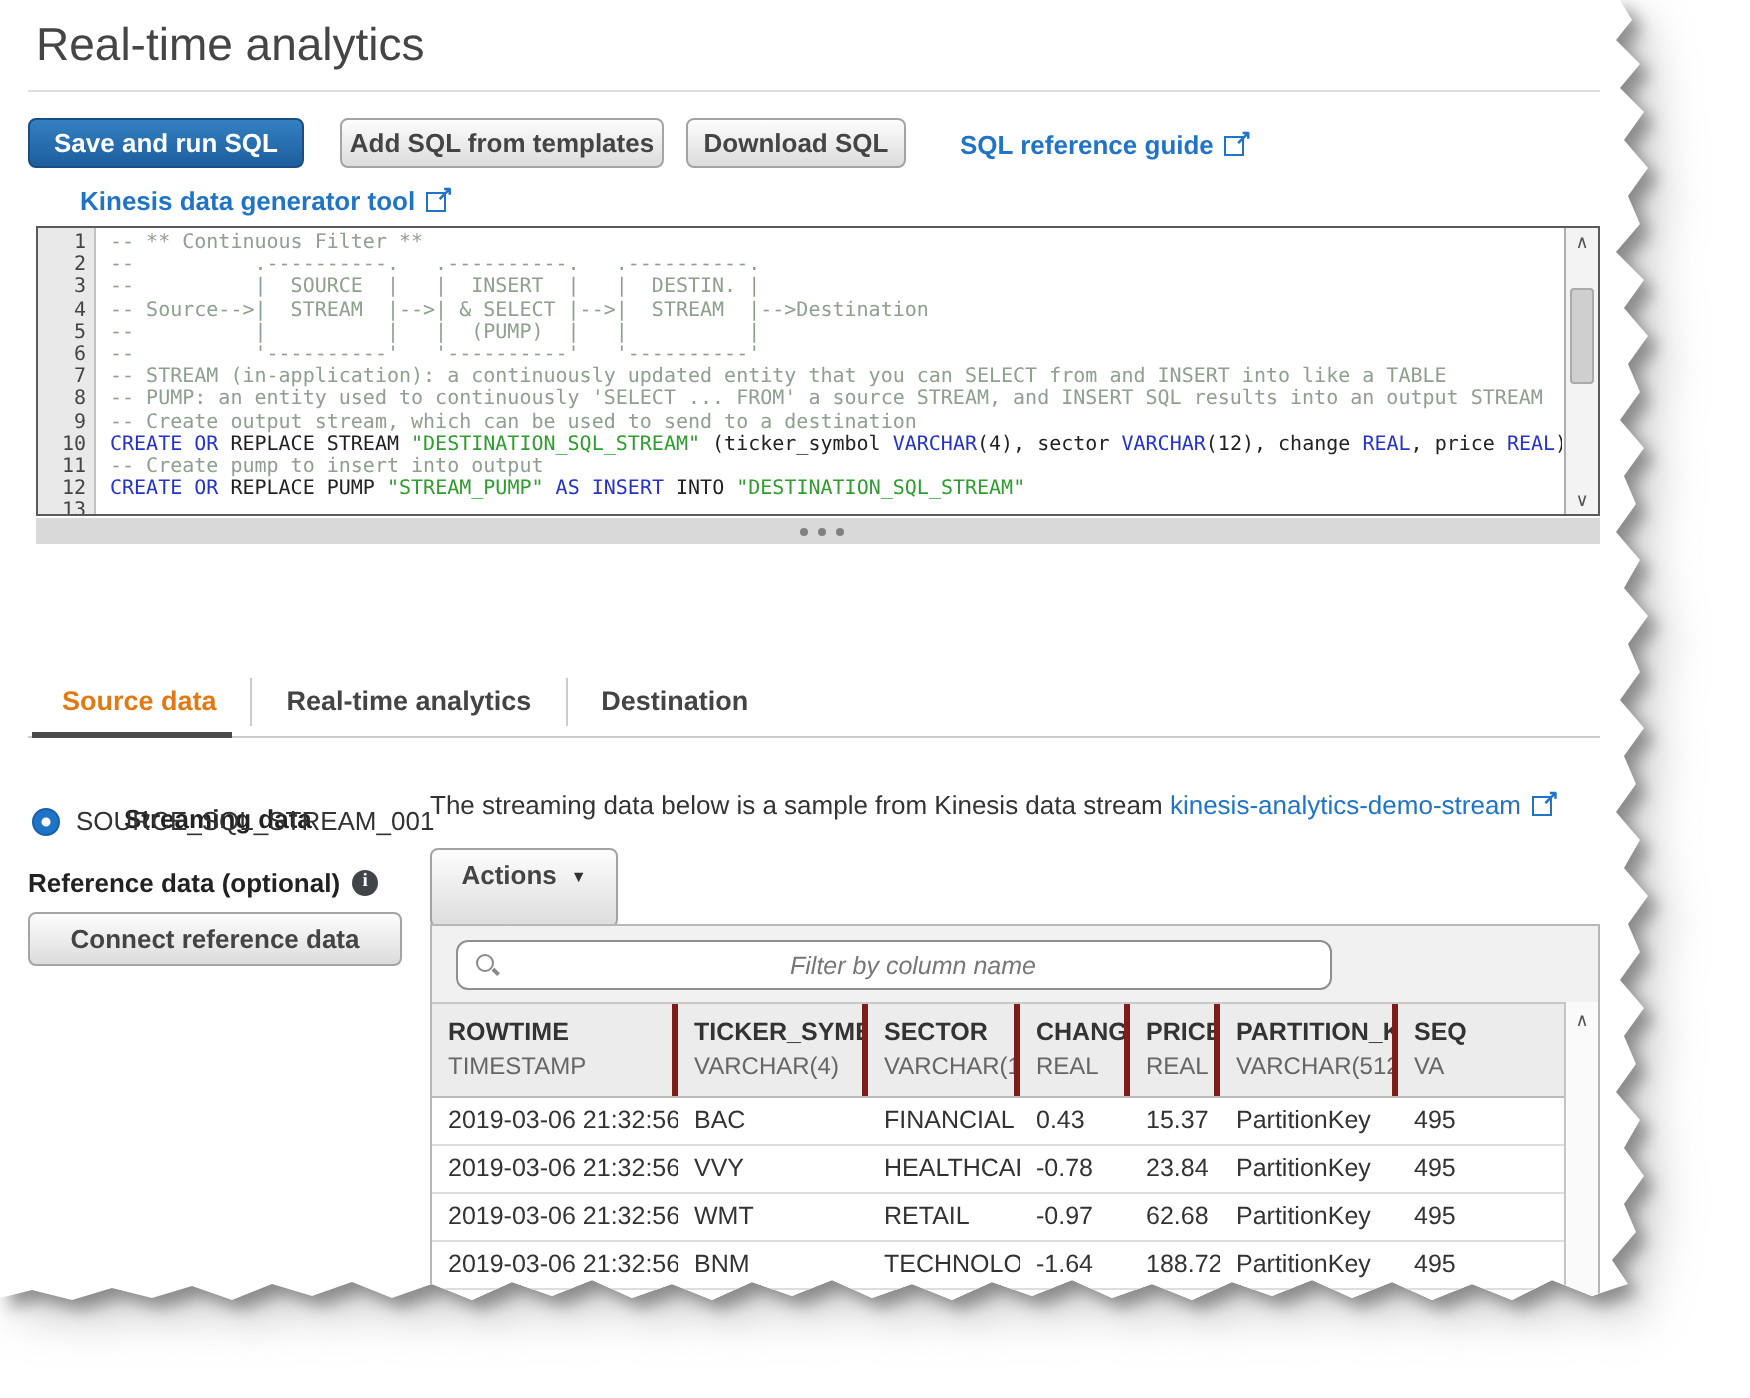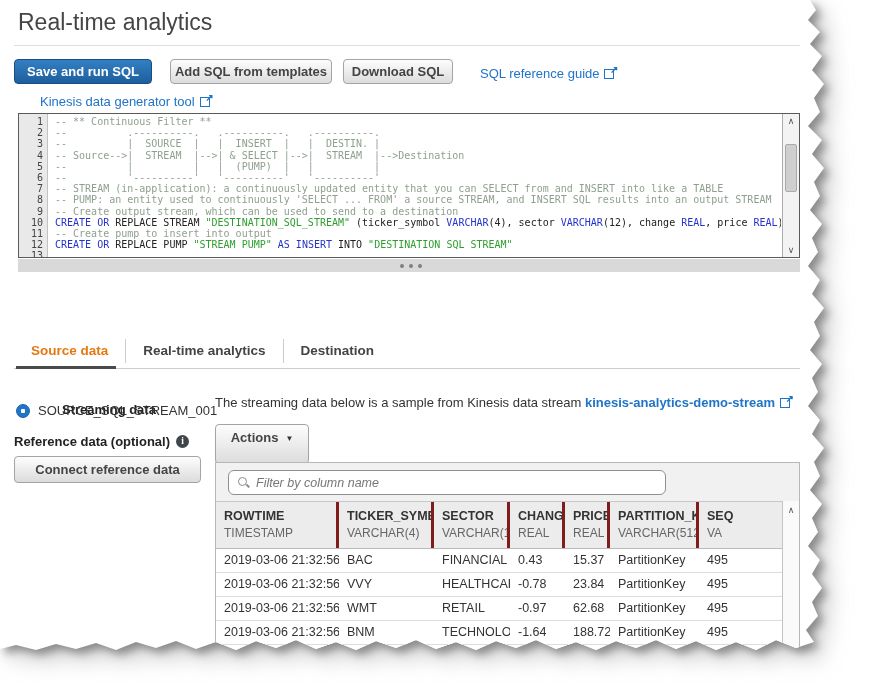--- a/index.html
+++ b/index.html
@@ -29,21 +29,21 @@
 
   .btn { height:25px; line-height:23px; font-size:13px; font-weight:bold; border-radius:4px;
          text-align:center; cursor:pointer; display:inline-block; }
   .btn-blue { background:linear-gradient(#3380c2,#1d5e9d); border:1px solid #174e84; color:#fff; }
   .btn-gray { background:linear-gradient(#fdfdfd,#dcdcdc); border:1px solid #a4a4a4; color:#444; }
 
   .save-btn { left:14px; top:59px; width:138px; }
   .add-btn { left:170px; top:59px; width:162px; }
   .dl-btn { left:343px; top:59px; width:110px; }
 
-  .lnk { color:#2074c8; font-weight:normal; font-size:13px; text-decoration:none; cursor:pointer; }
+  .lnk { color:#2074c8; font-weight:bold; font-size:13px; text-decoration:none; cursor:pointer; }
   .sqlref { left:480px; top:64px; }
   .kgen { left:40px; top:92px; }
   .ext { position:relative; display:inline-block; width:12px; height:11px; margin-left:5px; vertical-align:-1px; }
   .ext::before { content:""; position:absolute; left:0; bottom:0; width:8px; height:8px; border:1.5px solid #2074c8; }
   .ext::after { content:"\2197"; position:absolute; right:-2px; top:-4px; font-size:10px; font-weight:bold; color:#2074c8; }
 
   
   .editor { left:18px; top:113px; width:782px; height:145px; border:1px solid #5a5a5a; background:#fff; overflow:hidden; }
   .gutter-bg { position:absolute; left:0; top:0; width:29px; height:100%; background:#e9e9e9; border-right:1px solid #c2c2c2; }
   .gutter { position:absolute; left:0; top:2px; width:29px; font-family:"DejaVu Sans Mono", monospace; font-size:10px; }
@@ -94,21 +94,21 @@
 
   
   .panel { left:215px; top:462px; width:585px; height:200px; border:1px solid #b7b7b7; background:#fff; }
   .filter-strip { position:absolute; left:0; top:0; width:100%; height:38px; background:#f1f1f1; }
   .filter-box { position:absolute; left:12px; top:7px; width:438px; height:25px; background:#fff; border:1px solid #8f8f8f;
                 border-radius:6px; display:flex; align-items:center; padding:0 8px; }
   .mag { position:relative; width:13px; height:13px; flex:0 0 13px; }
   .mag::before { content:""; position:absolute; left:1px; top:1px; width:7px; height:7px; border:1.5px solid #8a8a8a; border-radius:50%; }
   .mag::after { content:""; position:absolute; left:9px; top:9px; width:4px; height:1.6px; background:#8a8a8a; transform:rotate(45deg); }
   .filter-input { border:none; outline:none; flex:1; margin-left:6px; font-size:12.5px; font-style:italic; color:#a16207;
-                  font-family:"Liberation Sans", sans-serif; background:transparent; }
+                  font-family:"Liberation Sans", sans-serif; background:transparent;text-align:center; }
   .filter-input::placeholder { color:#777; font-style:italic; }
 
   .thead { position:absolute; left:0; top:38px; width:568px; height:48px; background:#ececec;
            border-top:1px solid #c8c8c8; border-bottom:1px solid #bbb; display:flex; overflow:hidden; }
   .th { padding:7px 4px 0 8px; border-right:3px solid #7f1d1d; flex:0 0 auto; overflow:hidden; }
   .th:last-child { border-right:none; }
   .thn { font-size:12.5px; font-weight:bold; color:#333; white-space:nowrap; }
   .tht { font-size:12px; color:#666; margin-top:3px; white-space:nowrap; }
   .tbody { position:absolute; left:0; top:86px; width:568px; bottom:0; overflow:hidden; }
   .tr { display:flex; height:24px; border-bottom:1px solid #ddd; background:#fff; }
@@ -195,21 +195,21 @@
         <span class="radio"></span>
         <span class="radio-lbl">SOURCE_SQL_STREAM_001</span>
       </div>
       <div class="abs btn btn-gray connect-btn">Connect reference data</div>
       <div class="abs lbl ref-lbl">
         <span>Reference data (optional)</span>
         <span class="info-icon">i</span>
       </div>
 
       <div class="abs sample">
-        <span>The streaming data below is a sample from Kinesis data stream </span><span class="lnk" style="font-weight:bold">kinesis-analytics-demo-stream</span><span class="ext"></span>
+        <span>The streaming data below is a sample from Kinesis data stream </span><span class="lnk" style="font-weight:normal">kinesis-analytics-demo-stream</span><span class="ext"></span>
       </div>
 
       <div class="abs btn btn-gray actions-btn">
         <span>Actions</span><span class="caret">▼</span>
       </div>
 
       <div class="abs panel">
         <div class="filter-strip">
           <div class="filter-box">
             <span class="mag"></span>

